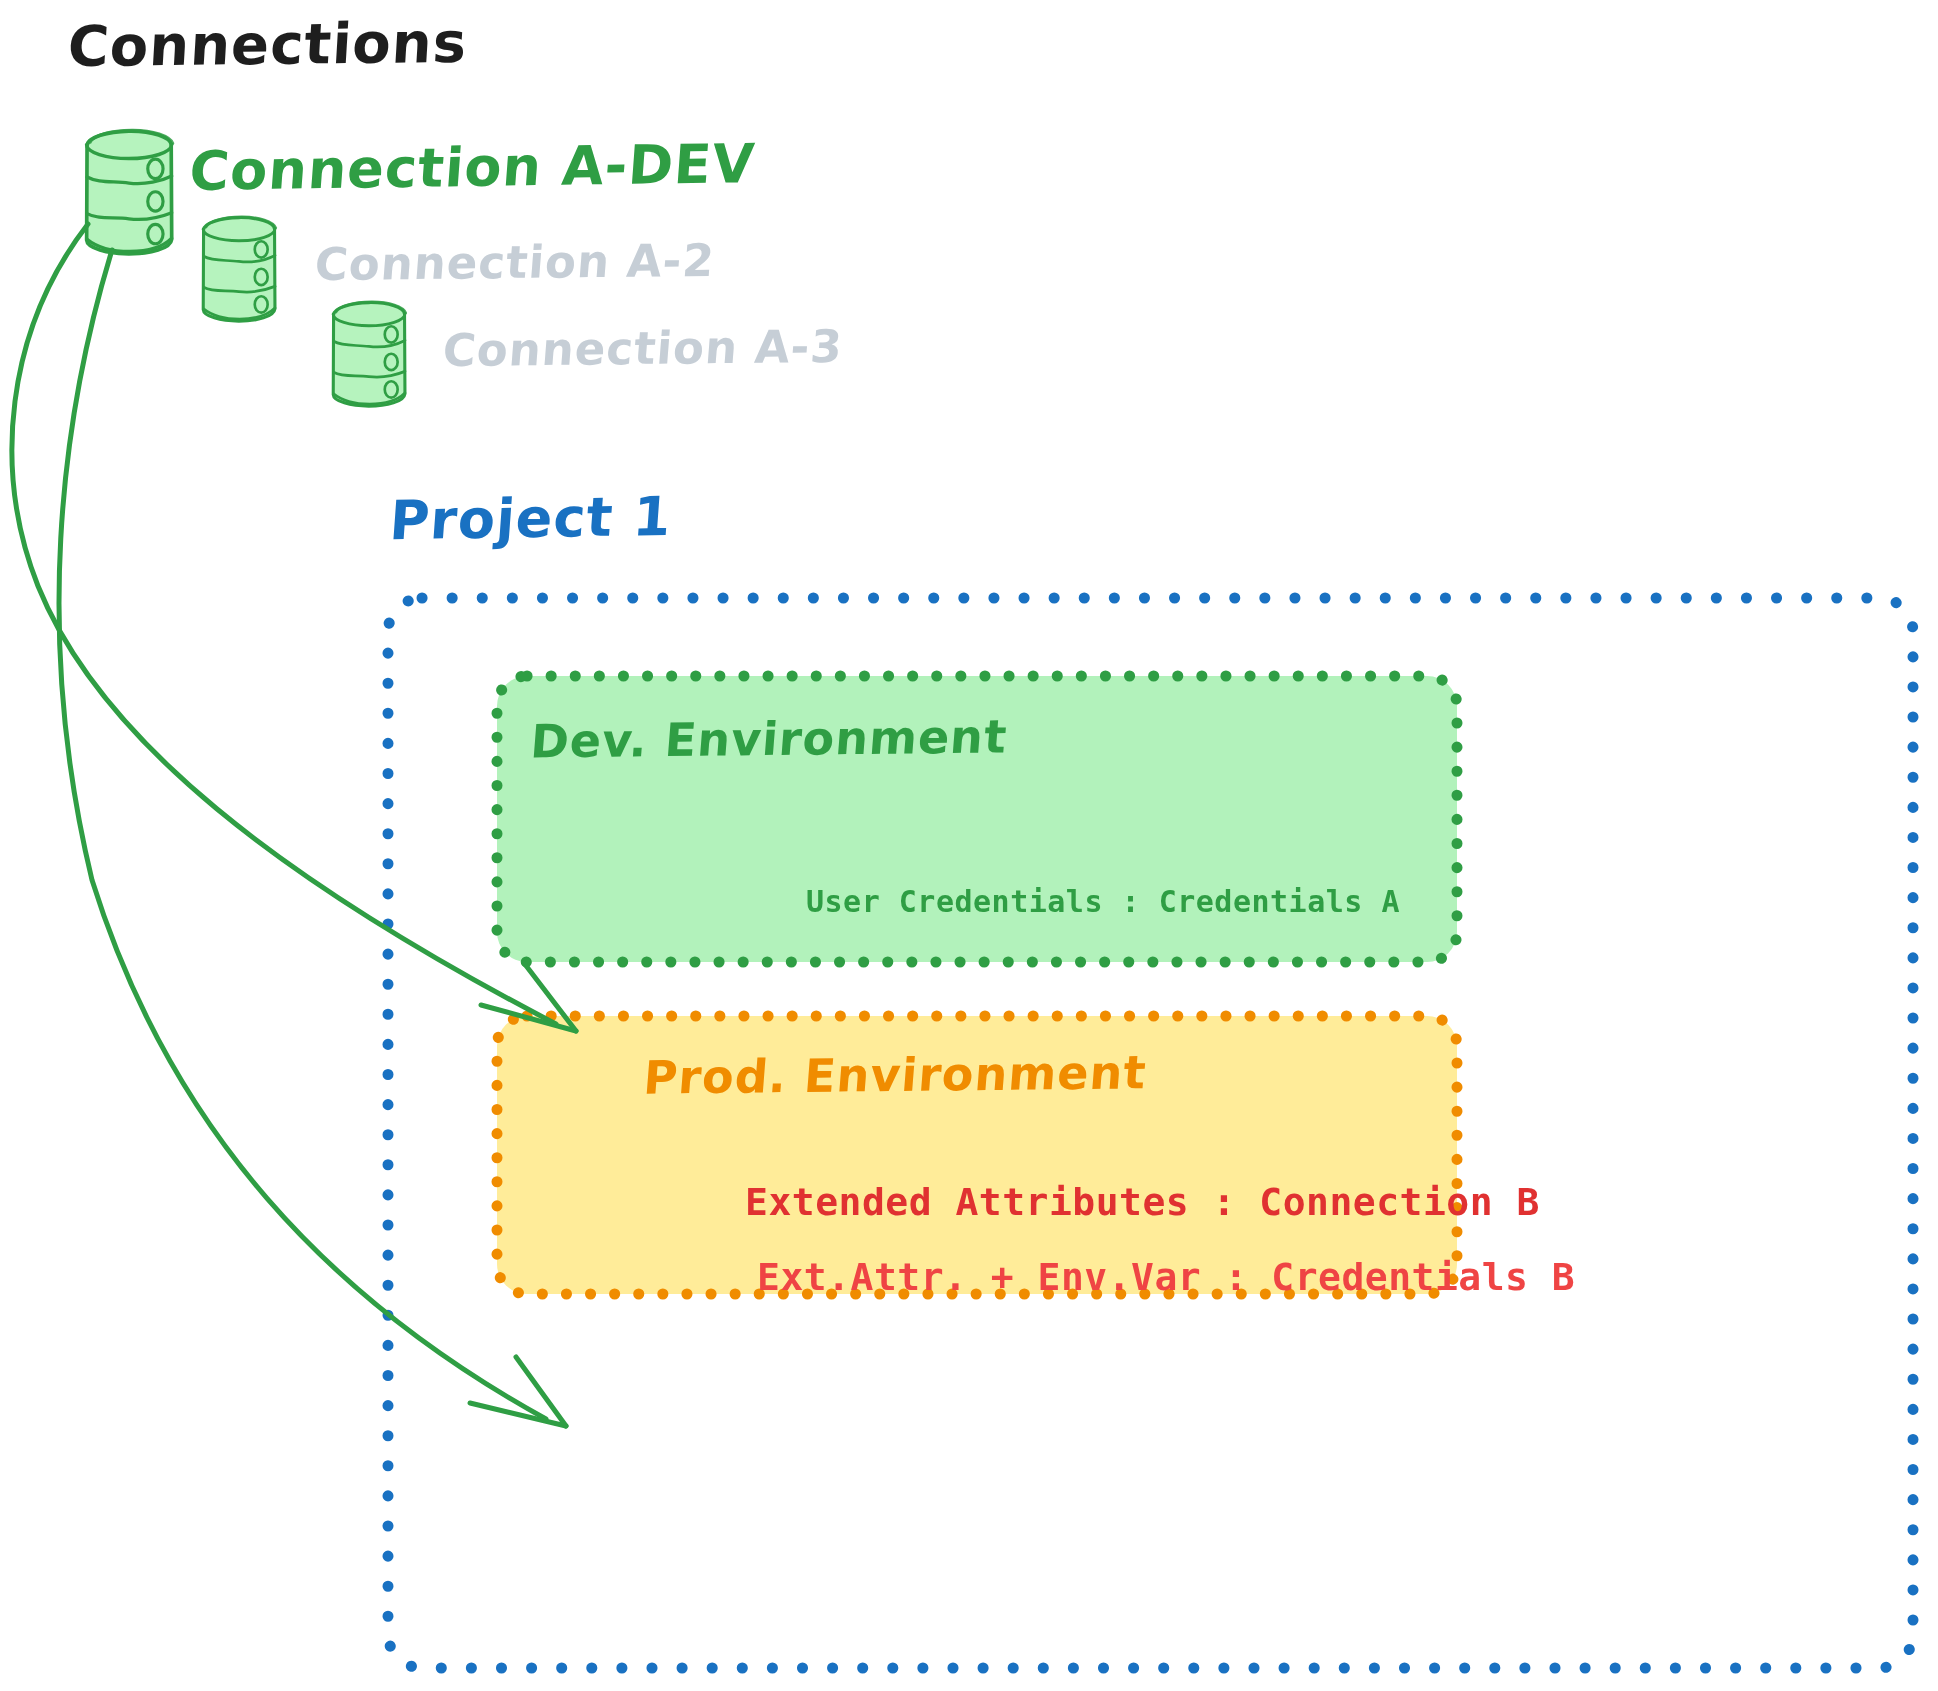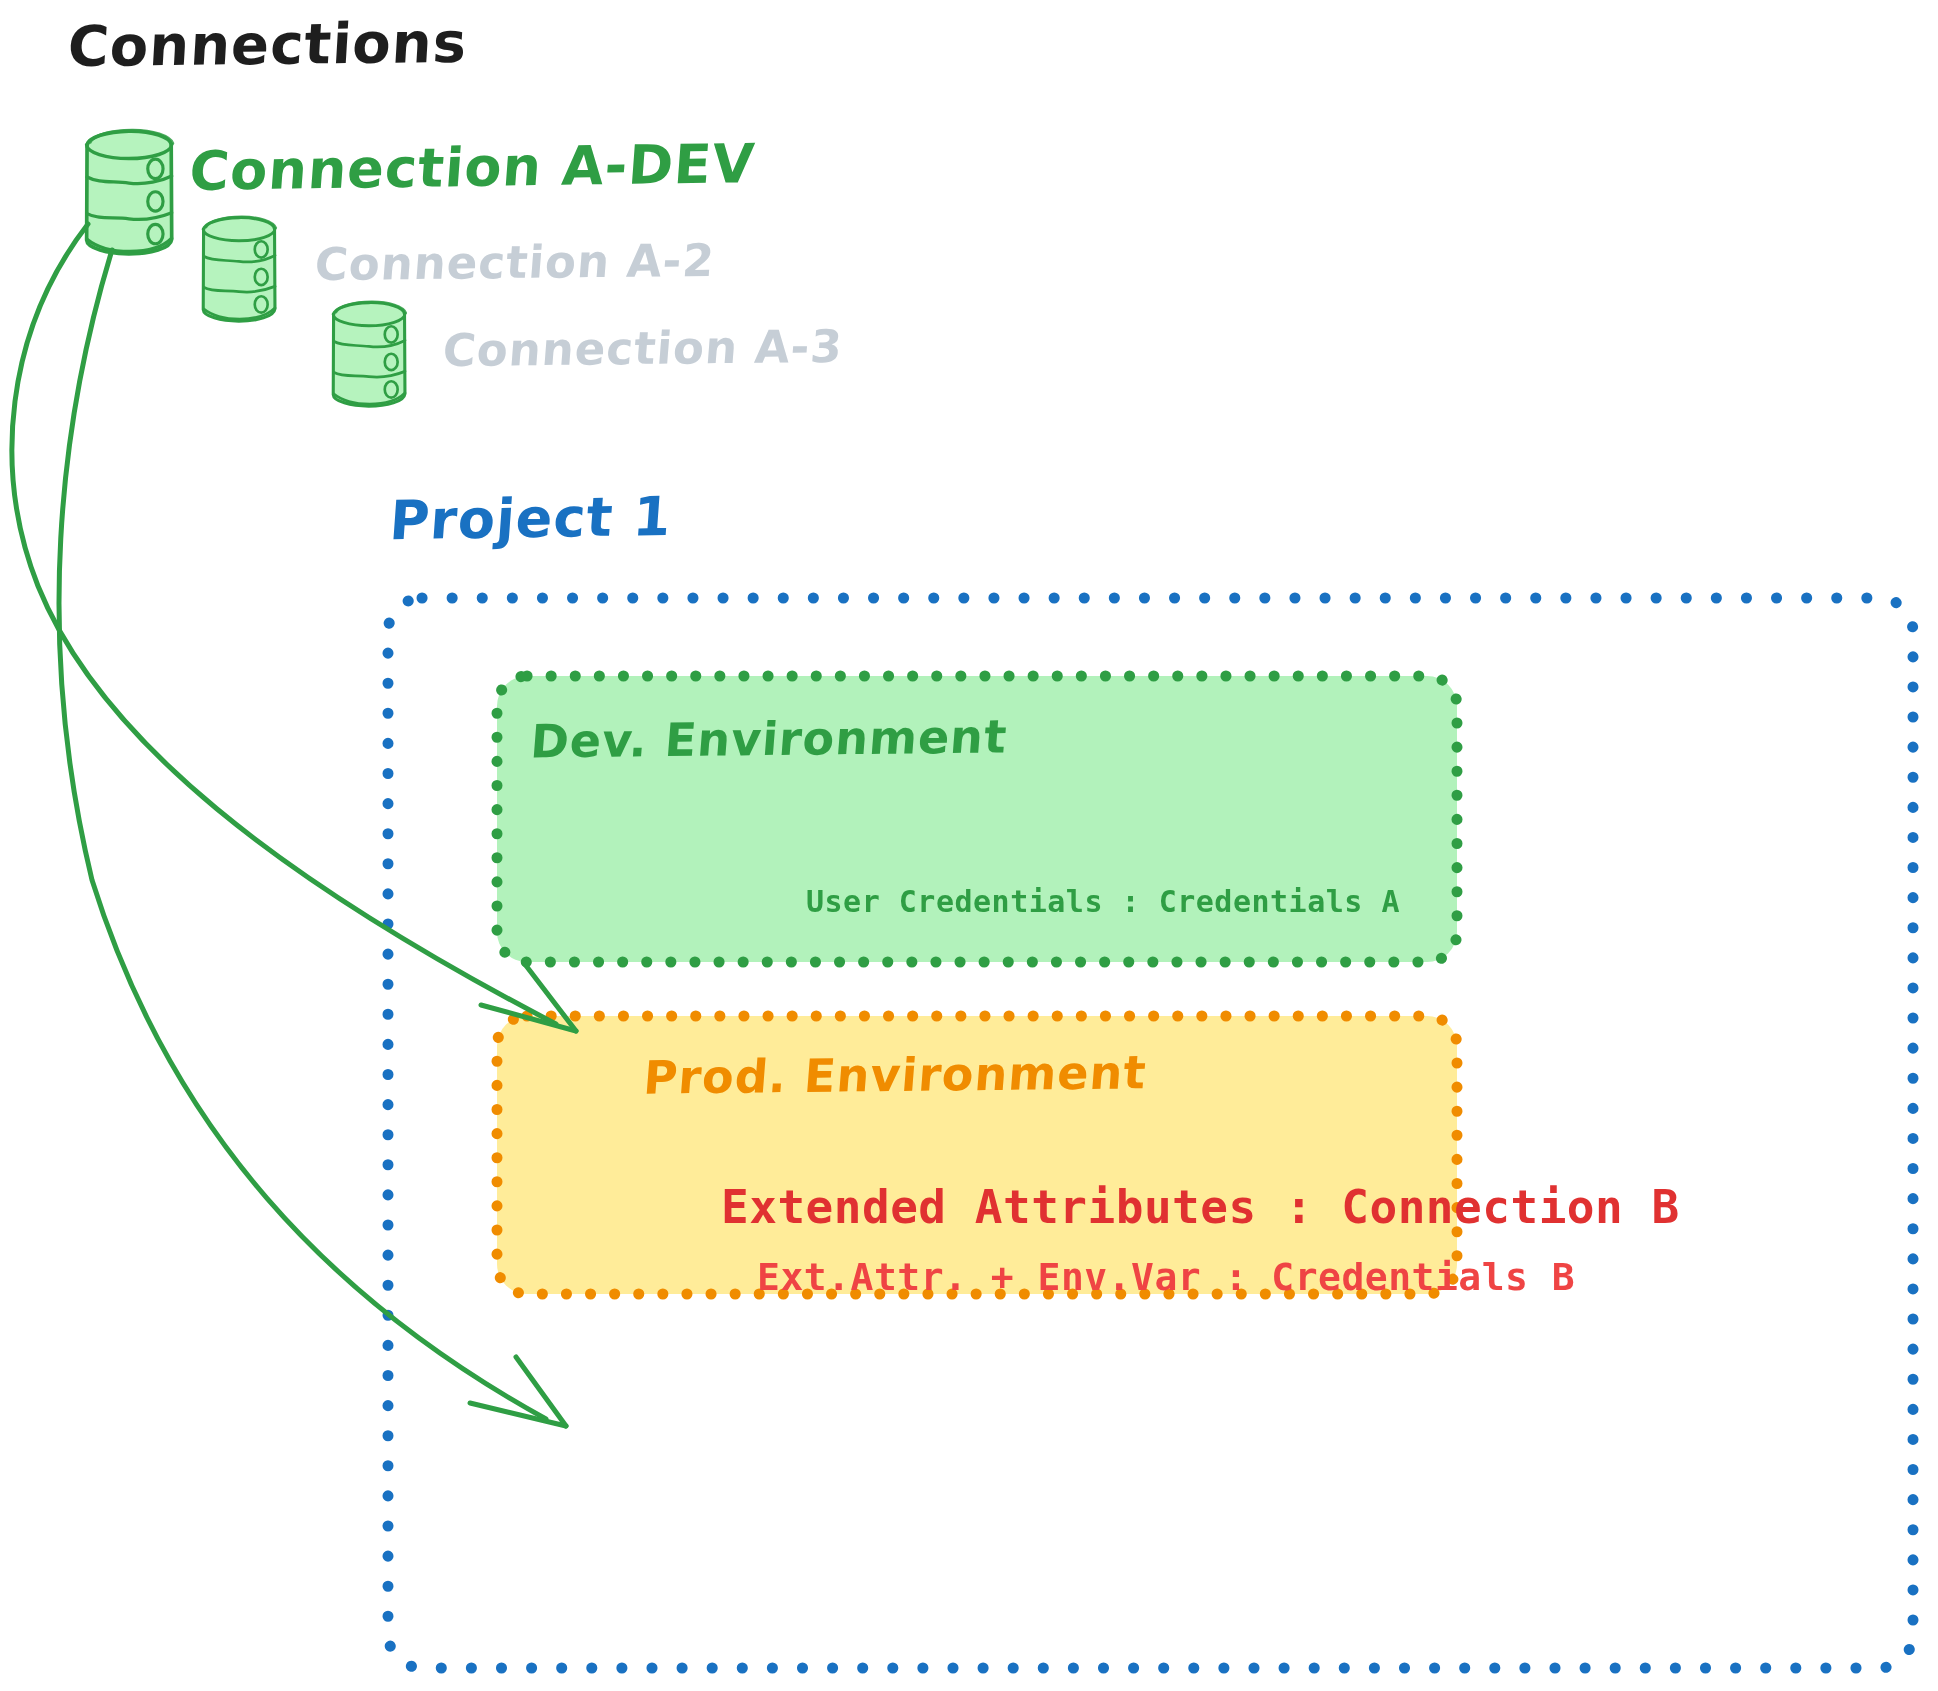--- a/index.html
+++ b/index.html
@@ -72,22 +72,22 @@
     transform:skewX(-5deg) rotate(-0.6deg);
   }
 
   #dev-cred-line{
     left:806px; top:884px;
     font-size:30px;
     color:#2f9e44;
     letter-spacing:0.5px;
   }
   #prod-line-1{
-    left:721px; top:1180px;
-    font-size:46px;
+    left:745px; top:1180px;
+    font-size:38px;
     color:#e03131;
     letter-spacing:0.5px;
   }
   #prod-line-2{
     left:757px; top:1255px;
     font-size:38px;
     color:#ef4444;
     letter-spacing:0.5px;
   }
 </style>

